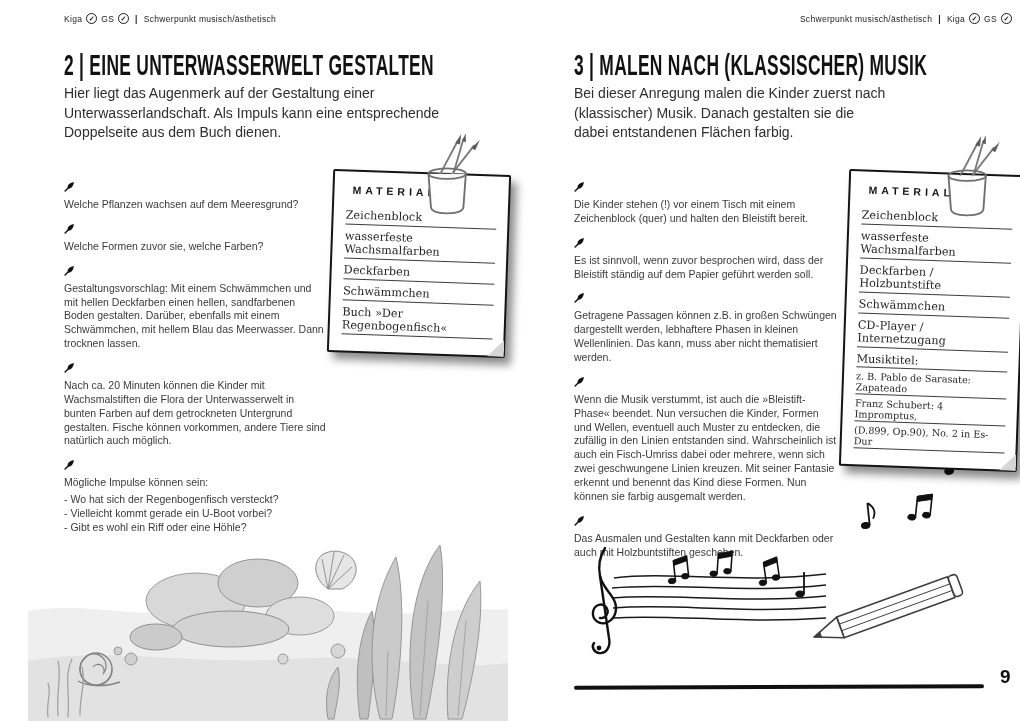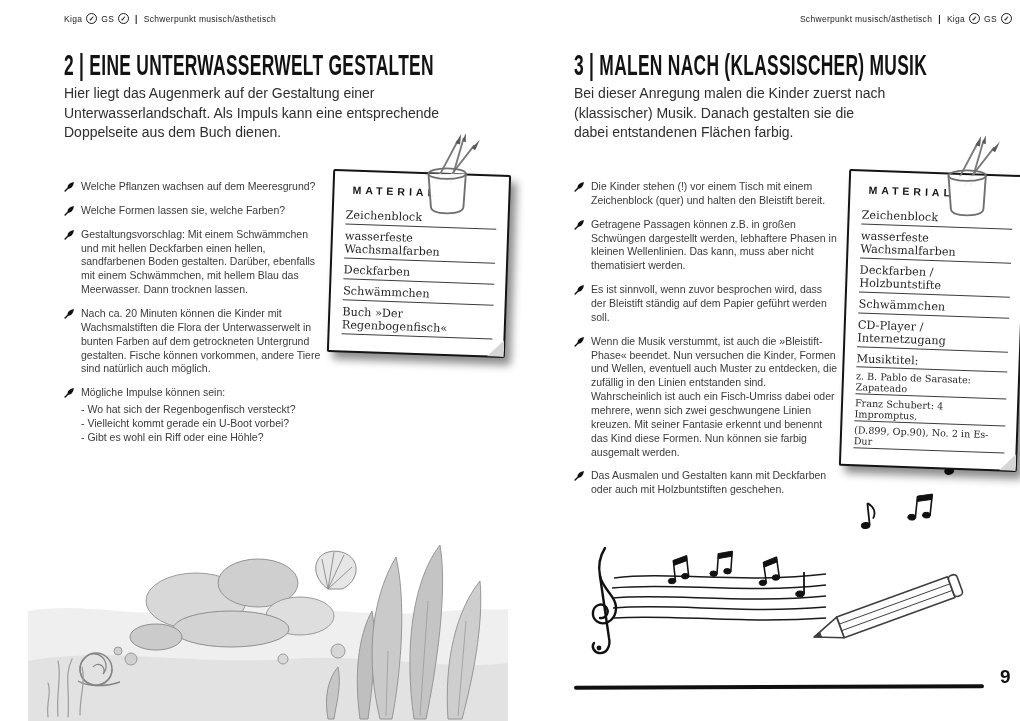--- a/index.html
+++ b/index.html
@@ -41,21 +41,21 @@
   .intro-right { left:546px; width:318px; }
 
   
   .bullets {
     position:absolute; top:180px; margin:0; padding:0; list-style:none;
     display:flex; flex-direction:column; gap:10px;
     font-size:10.5px; line-height:1.32; color:#3a3a3a; width:264px;
   }
   .bullets-left { left:36px; }
   .bullets-right { left:546px;gap:10px; }
-  .bullet { display:flex; gap:6px; }
+  .bullet { display:flex; gap:6px;flex-direction:column; }
   .bullet .brush { flex:0 0 auto; margin-top:1px; }
   .subitems { margin-top:3px; }
   .subitem { padding-left:9px; text-indent:-9px; }
 
   
   .material {
     position:absolute; width:178px; background:#ffffff;
     border:2px solid #141414; border-radius:2px;
     box-shadow:6px 7px 8px rgba(0,0,0,.45);
     padding:12px 11px 16px 12px; transform:rotate(2deg); z-index:3;
@@ -136,21 +136,21 @@
           <path d="M1.2,10.8 L5,7" stroke="#111" stroke-width="1.6" stroke-linecap="round"></path>
           <path d="M4.2,7.8 C3.2,5.2 5.4,2.2 10.8,1.2 C10.2,6.4 7.4,8.6 4.8,8.4 Z" fill="#111"></path>
         </svg>
       <span>Welche Pflanzen wachsen auf dem Meeresgrund?</span>
     </li>
     <li class="bullet">
       <svg class="brush" width="11" height="11" viewBox="0 0 12 12">
           <path d="M1.2,10.8 L5,7" stroke="#111" stroke-width="1.6" stroke-linecap="round"></path>
           <path d="M4.2,7.8 C3.2,5.2 5.4,2.2 10.8,1.2 C10.2,6.4 7.4,8.6 4.8,8.4 Z" fill="#111"></path>
         </svg>
-      <span>Welche Formen lassen sie, welche Farben?</span>
+      <span>Welche Formen zuvor sie, welche Farben?</span>
     </li>
     <li class="bullet">
       <svg class="brush" width="11" height="11" viewBox="0 0 12 12">
           <path d="M1.2,10.8 L5,7" stroke="#111" stroke-width="1.6" stroke-linecap="round"></path>
           <path d="M4.2,7.8 C3.2,5.2 5.4,2.2 10.8,1.2 C10.2,6.4 7.4,8.6 4.8,8.4 Z" fill="#111"></path>
         </svg>
       <span>Gestaltungsvorschlag: Mit einem Schwämmchen und mit hellen Deckfarben einen hellen, sandfarbenen Boden gestalten. Darüber, ebenfalls mit einem Schwämmchen, mit hellem Blau das Meerwasser. Dann trocknen lassen.</span>
     </li>
     <li class="bullet">
       <svg class="brush" width="11" height="11" viewBox="0 0 12 12">
@@ -181,28 +181,28 @@
           <path d="M1.2,10.8 L5,7" stroke="#111" stroke-width="1.6" stroke-linecap="round"></path>
           <path d="M4.2,7.8 C3.2,5.2 5.4,2.2 10.8,1.2 C10.2,6.4 7.4,8.6 4.8,8.4 Z" fill="#111"></path>
         </svg>
       <span>Die Kinder stehen (!) vor einem Tisch mit einem Zeichenblock (quer) und halten den Bleistift bereit.</span>
     </li>
     <li class="bullet">
       <svg class="brush" width="11" height="11" viewBox="0 0 12 12">
           <path d="M1.2,10.8 L5,7" stroke="#111" stroke-width="1.6" stroke-linecap="round"></path>
           <path d="M4.2,7.8 C3.2,5.2 5.4,2.2 10.8,1.2 C10.2,6.4 7.4,8.6 4.8,8.4 Z" fill="#111"></path>
         </svg>
+      <span>Es ist sinnvoll, wenn zuvor besprochen wird, dass der Bleistift ständig auf dem Papier geführt werden soll.</span>
+    </li>
+    <li class="bullet">
+      <svg class="brush" width="11" height="11" viewBox="0 0 12 12">
+          <path d="M1.2,10.8 L5,7" stroke="#111" stroke-width="1.6" stroke-linecap="round"></path>
+          <path d="M4.2,7.8 C3.2,5.2 5.4,2.2 10.8,1.2 C10.2,6.4 7.4,8.6 4.8,8.4 Z" fill="#111"></path>
+        </svg>
       <span>Getragene Passagen können z.B. in großen Schwüngen dargestellt werden, lebhaftere Phasen in kleinen Wellenlinien. Das kann, muss aber nicht thematisiert werden.</span>
-    </li>
-    <li class="bullet">
-      <svg class="brush" width="11" height="11" viewBox="0 0 12 12">
-          <path d="M1.2,10.8 L5,7" stroke="#111" stroke-width="1.6" stroke-linecap="round"></path>
-          <path d="M4.2,7.8 C3.2,5.2 5.4,2.2 10.8,1.2 C10.2,6.4 7.4,8.6 4.8,8.4 Z" fill="#111"></path>
-        </svg>
-      <span>Es ist sinnvoll, wenn zuvor besprochen wird, dass der Bleistift ständig auf dem Papier geführt werden soll.</span>
     </li>
     <li class="bullet">
       <svg class="brush" width="11" height="11" viewBox="0 0 12 12">
           <path d="M1.2,10.8 L5,7" stroke="#111" stroke-width="1.6" stroke-linecap="round"></path>
           <path d="M4.2,7.8 C3.2,5.2 5.4,2.2 10.8,1.2 C10.2,6.4 7.4,8.6 4.8,8.4 Z" fill="#111"></path>
         </svg>
       <span>Wenn die Musik verstummt, ist auch die »Bleistift-Phase« beendet. Nun versuchen die Kinder, Formen und Wellen, eventuell auch Muster zu entdecken, die zufällig in den Linien entstanden sind. Wahrscheinlich ist auch ein Fisch-Umriss dabei oder mehrere, wenn sich zwei geschwungene Linien kreuzen. Mit seiner Fantasie erkennt und benennt das Kind diese Formen. Nun können sie farbig ausgemalt werden.</span>
     </li>
     <li class="bullet">
       <svg class="brush" width="11" height="11" viewBox="0 0 12 12">

